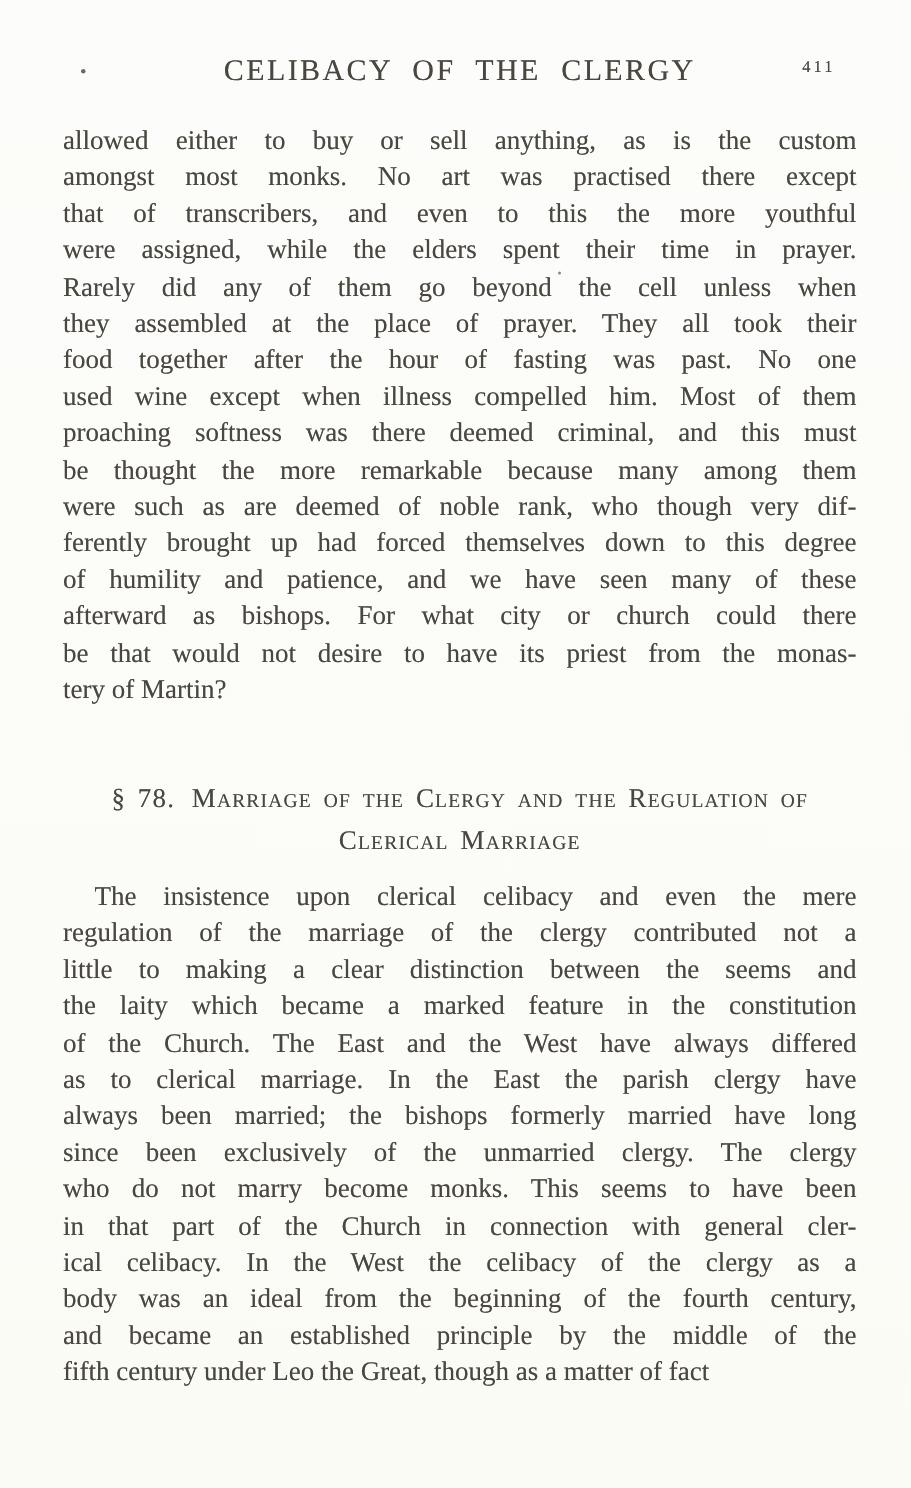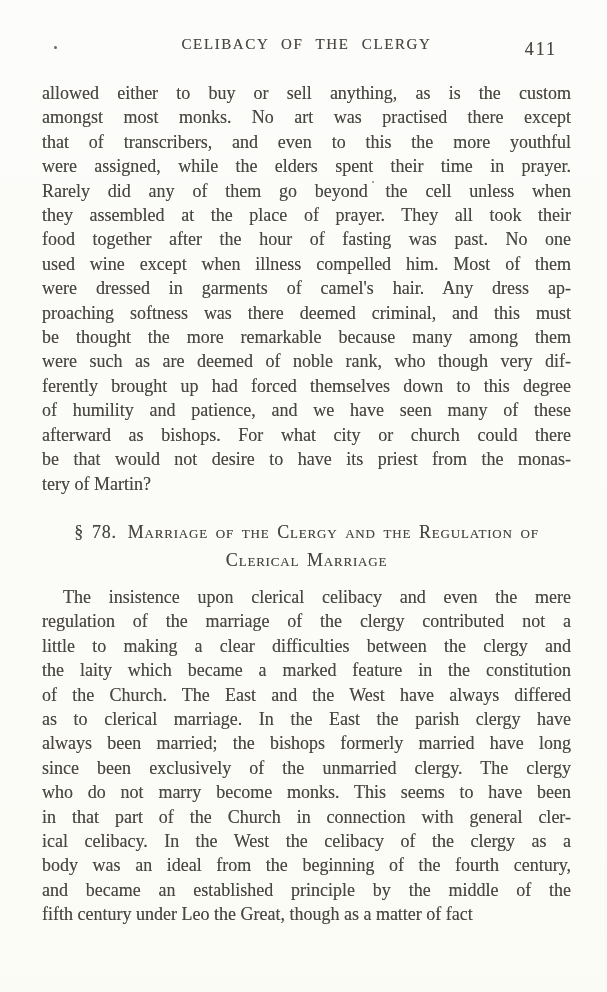--- a/index.html
+++ b/index.html
@@ -26,30 +26,30 @@
     left: 42px;
     width: 529px;
     height: 24px;
   }
   .running-title {
     position: absolute;
     left: 0;
     right: 0;
     top: 0;
     text-align: center;
-    font-size: 15px;
+    font-size: 20px;
     letter-spacing: 1.6px;
     word-spacing: 7px;
     white-space: nowrap;
   }
   .page-number {
     position: absolute;
     right: 14px;
     top: 3px;
-    font-size: 18px;
+    font-size: 11px;
     letter-spacing: 2px;
   }
   .header-mark {
     position: absolute;
     left: 54px;
     top: 46px;
     width: 3px;
     height: 3px;
     border-radius: 50%;
     background: #6e6b63;
@@ -117,42 +117,41 @@
 
   <div class="para" id="para1">
       <div class="tline">allowed either to buy or sell anything, as is the custom</div>
       <div class="tline">amongst most monks. No art was practised there except</div>
       <div class="tline">that of transcribers, and even to this the more youthful</div>
       <div class="tline">were assigned, while the elders spent their time in prayer.</div>
       <div class="tline">Rarely did any of them go beyond the cell unless when</div>
       <div class="tline">they assembled at the place of prayer. They all took their</div>
       <div class="tline">food together after the hour of fasting was past. No one</div>
       <div class="tline">used wine except when illness compelled him. Most of them</div>
-      <div class="tline">were dressed in garments of camel's hair. Any dress ap-</div>
       <div class="tline">proaching softness was there deemed criminal, and this must</div>
       <div class="tline">be thought the more remarkable because many among them</div>
       <div class="tline">were such as are deemed of noble rank, who though very dif-</div>
       <div class="tline">ferently brought up had forced themselves down to this degree</div>
       <div class="tline">of humility and patience, and we have seen many of these</div>
       <div class="tline">afterward as bishops. For what city or church could there</div>
       <div class="tline">be that would not desire to have its priest from the monas-</div>
       <div class="tline tline-last">tery of Martin?</div>
     </div>
 
   <div class="section-heading">
     <div class="heading-line">
       <span class="heading-prefix">§ 78.</span><span>Marriage of the Clergy and the Regulation of</span>
     </div>
     <div class="heading-line">Clerical Marriage</div>
   </div>
 
   <div class="para" id="para2">
       <div class="tline">The insistence upon clerical celibacy and even the mere</div>
       <div class="tline">regulation of the marriage of the clergy contributed not a</div>
-      <div class="tline">little to making a clear difficulties between the clergy and</div>
+      <div class="tline">little to making a clear distinction between the seems and</div>
       <div class="tline">the laity which became a marked feature in the constitution</div>
       <div class="tline">of the Church. The East and the West have always differed</div>
       <div class="tline">as to clerical marriage. In the East the parish clergy have</div>
       <div class="tline">always been married; the bishops formerly married have long</div>
       <div class="tline">since been exclusively of the unmarried clergy. The clergy</div>
       <div class="tline">who do not marry become monks. This seems to have been</div>
       <div class="tline">in that part of the Church in connection with general cler-</div>
       <div class="tline">ical celibacy. In the West the celibacy of the clergy as a</div>
       <div class="tline">body was an ideal from the beginning of the fourth century,</div>
       <div class="tline">and became an established principle by the middle of the</div>

